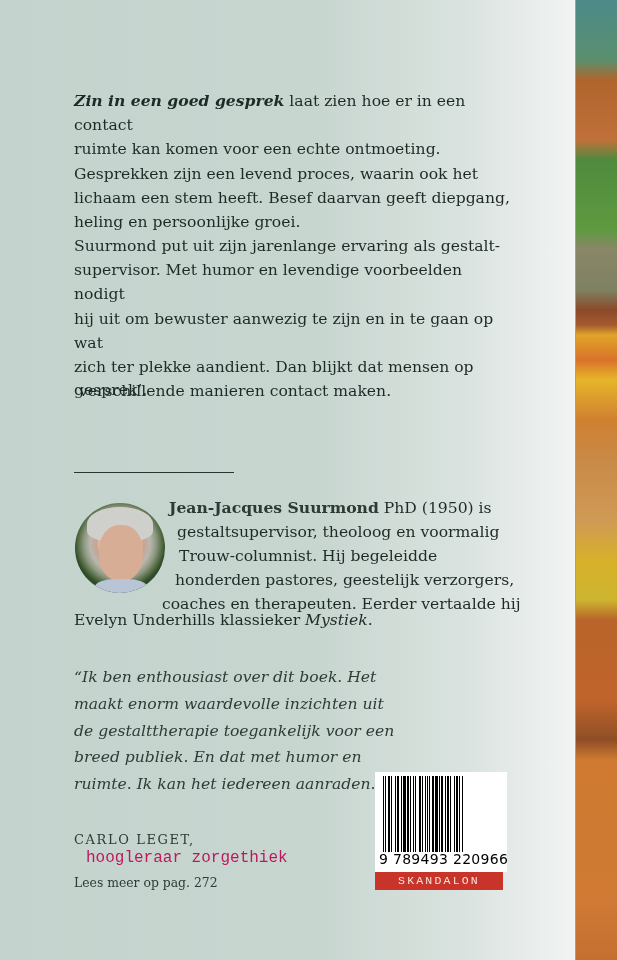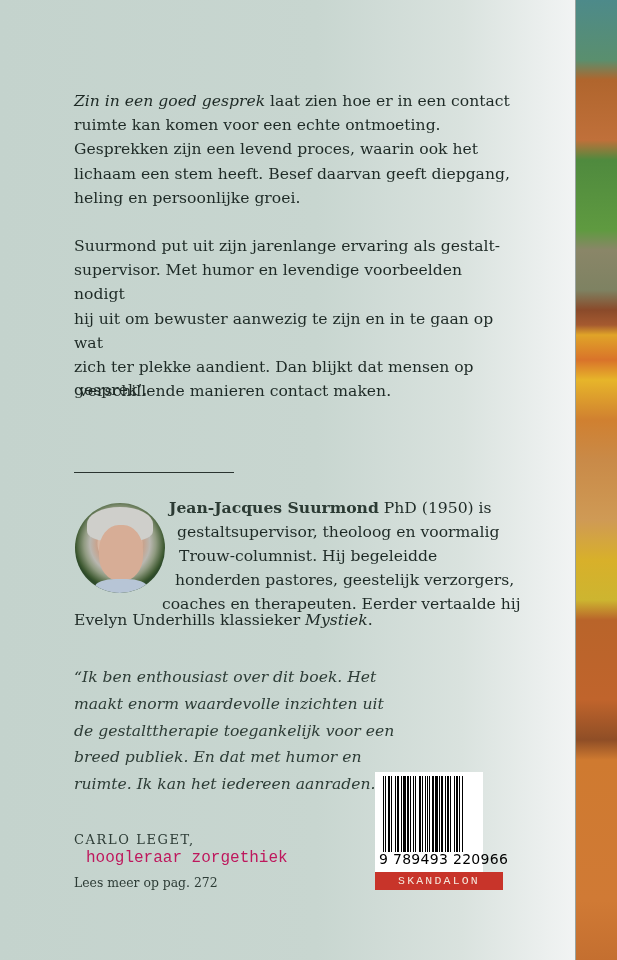--- a/index.html
+++ b/index.html
@@ -17,42 +17,42 @@
     position:absolute; left:576px; top:0; width:41px; height:960px;
     background:linear-gradient(to bottom,
       #4d8a8a 0px, #5a8f6e 60px, #b0652d 80px, #c0703a 140px, #4f8a3e 160px,
       #5f9a40 230px, #8a8668 250px, #7e8262 290px, #8a4a2a 310px, #a55a30 325px,
       #e0a428 335px, #d9732a 360px, #e7b52a 380px, #d08030 420px, #c98a48 460px,
       #cf9a55 520px, #d8b02a 560px, #cdb530 600px, #b9642a 620px, #c0642c 700px,
       #8f4e26 740px, #cf7a30 760px, #d07a35 900px, #c46f30 960px);
   }
   .strip-edge { position:absolute; left:575px; top:0; width:1px; height:960px; background:#9aa39f; }
   .text { position:absolute; left:74px; width:440px; font-size:15.6px; line-height:24.2px; margin:0; }
-  .text i { font-style:italic; }
+  .text i { font-style:italic;font-weight:bold; }
   .p1 { top:89px; }
   .p2 { top:234px; }
   .p3 { top:378px; }
   .rule { position:absolute; left:74px; top:472px; width:160px; height:1px; background:#2a3430; }
   .avatar {
     position:absolute; left:75px; top:503px; width:90px; height:90px; border-radius:50%;
     background:radial-gradient(circle at 50% 45%, #d8b8a4 0 22px, #c9a28c 23px, #b9b7b0 30px, #8f9a80 36px, #3f5a32 44px, #2e4a2a 46px);
     overflow:hidden;
   }
   .avatar .hair { position:absolute; left:12px; top:4px; width:66px; height:34px; border-radius:50% 50% 30% 30%; background:#cfcfcb; }
   .avatar .face { position:absolute; left:24px; top:22px; width:44px; height:56px; border-radius:45%; background:#d7ad96; }
   .avatar .shirt { position:absolute; left:20px; top:76px; width:52px; height:20px; background:#b7c5d6; border-radius:40% 40% 0 0; }
   .bio { position:absolute; top:496px; left:0; width:560px; font-size:15.6px; line-height:24.2px; }
   .bio div { position:absolute; white-space:nowrap; }
   .bio .name { font-weight:bold; color:#2b3a33; }
   .quote { position:absolute; left:74px; top:664px; width:300px; font-size:15.6px; line-height:26.8px; font-style:italic; color:#2d3c36; }
   .quote div { white-space:nowrap; }
   .author-caps { position:absolute; left:74px; top:832px; font-size:13px; letter-spacing:1.6px; color:#2d3c36; }
   .author-role { position:absolute; left:86px; top:849px; font-size:16px; color:#be185d;font-family:Liberation Mono, monospace; }
   .more { position:absolute; left:74px; top:875px; font-size:12.4px; color:#2d3c36; }
-  .barcode-box { position:absolute; left:375px; top:772px; width:108px; height:100px; background:#fff; }
+  .barcode-box { position:absolute; left:375px; top:772px; width:132px; height:100px; background:#fff; }
   .bars { position:absolute; left:8px; top:4px; width:112px; height:76px; display:flex; align-items:stretch; }
   .bars span { display:block; height:100%; background:#000; }
   .isbn { position:absolute; left:4px; top:79px; width:122px; font-family:"DejaVu Sans", sans-serif; font-size:14px; letter-spacing:0.3px; color:#000; white-space:nowrap; }
   .publisher { position:absolute; left:375px; top:872px; width:128px; height:18px; background:#c8342a; color:#f5e7dc; font-size:11.5px; letter-spacing:2.2px; text-align:center; line-height:18px; font-family:Liberation Mono, monospace; }
 </style>
 </head>
 <body>
 
 <div class="panel"></div>
 <div class="strip-edge"></div>

